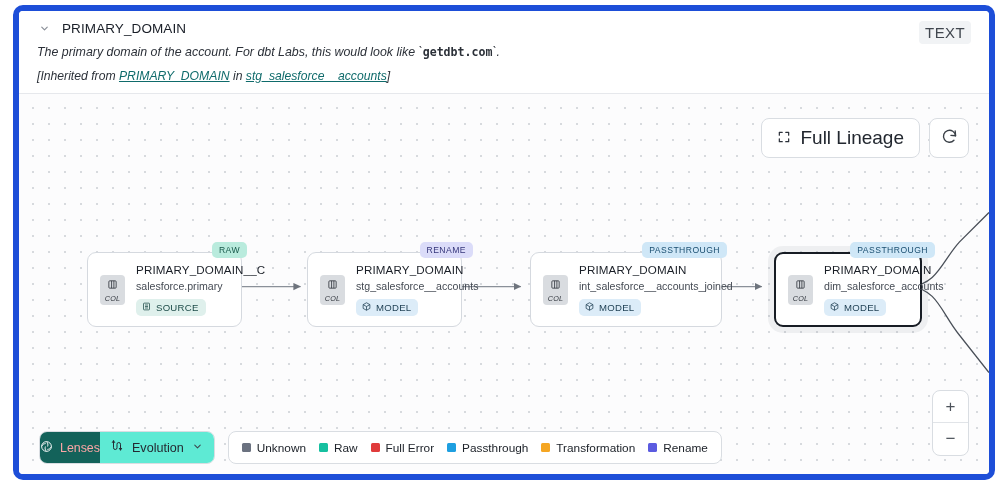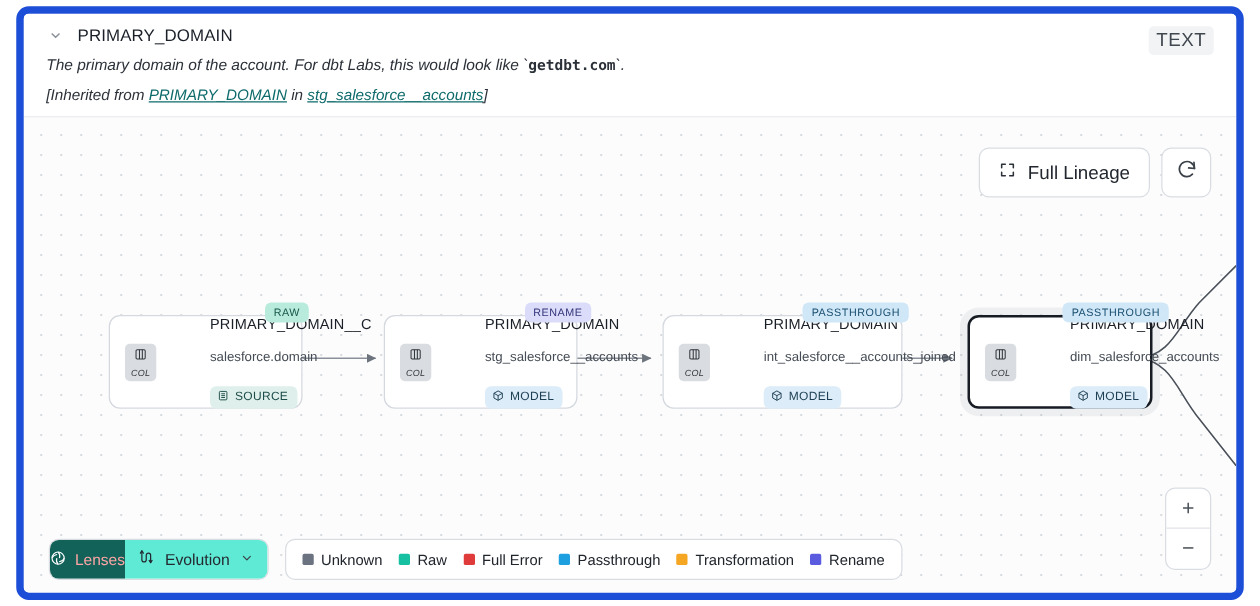--- a/index.html
+++ b/index.html
@@ -100,21 +100,21 @@
     display: flex; gap: 9px;
     z-index: 5;
   }
   .btn-full-lineage {
     display: flex; align-items: center; gap: 9px;
     height: 40px;
     padding: 0 15px;
     background: #fff;
     border: 1px solid #d9dde2;
     border-radius: 8px;
-    font-size: 15px;
+    font-size: 19px;
     color: #22272f;
     cursor: pointer;
   }
   .btn-refresh {
     width: 40px; height: 40px;
     display: flex; align-items: center; justify-content: center;
     background: #fff;
     border: 1px solid #d9dde2;
     border-radius: 8px;
     cursor: pointer;
@@ -148,22 +148,21 @@
   }
   .col-chip .lbl {
     font-size: 7.2px;
     color: #31363d;
     letter-spacing: .2px;
     line-height: 1;
   }
   .node-body {
     padding-left: 11px;
     display: flex; flex-direction: column;
-    gap: 14px;
-    margin-left: 32px;
+    gap: 4px;
   }
   .node-col {
     font-size: 11.6px;
     color: #1a1f27;
     letter-spacing: .15px;
   }
   .node-table {
     font-size: 10.6px;
     color: #454b54;
   }
@@ -335,21 +334,21 @@
           <svg width="11" height="11" viewBox="0 0 24 24" fill="none" stroke="#31363d" stroke-width="1.8">
               <rect x="4" y="4" width="16" height="16" rx="2"></rect>
               <line x1="10" y1="4" x2="10" y2="20"></line>
               <line x1="15" y1="4" x2="15" y2="20"></line>
             </svg>
         </span>
         <span class="lbl">COL</span>
       </div>
       <div class="node-body">
         <span class="node-col">PRIMARY_DOMAIN__C</span>
-        <span class="node-table">salesforce.domain</span>
+        <span class="node-table">salesforce.primary</span>
         <span class="kind-badge kind-source">
           <span>
             <svg width="9" height="9" viewBox="0 0 24 24" fill="none" stroke="#1d4b48" stroke-width="2">
                 <rect x="4" y="3" width="16" height="18" rx="2"></rect>
                 <line x1="8" y1="8" x2="16" y2="8"></line>
                 <line x1="8" y1="12" x2="16" y2="12"></line>
                 <line x1="8" y1="16" x2="16" y2="16"></line>
               </svg>
           </span>
           <span>SOURCE</span>

